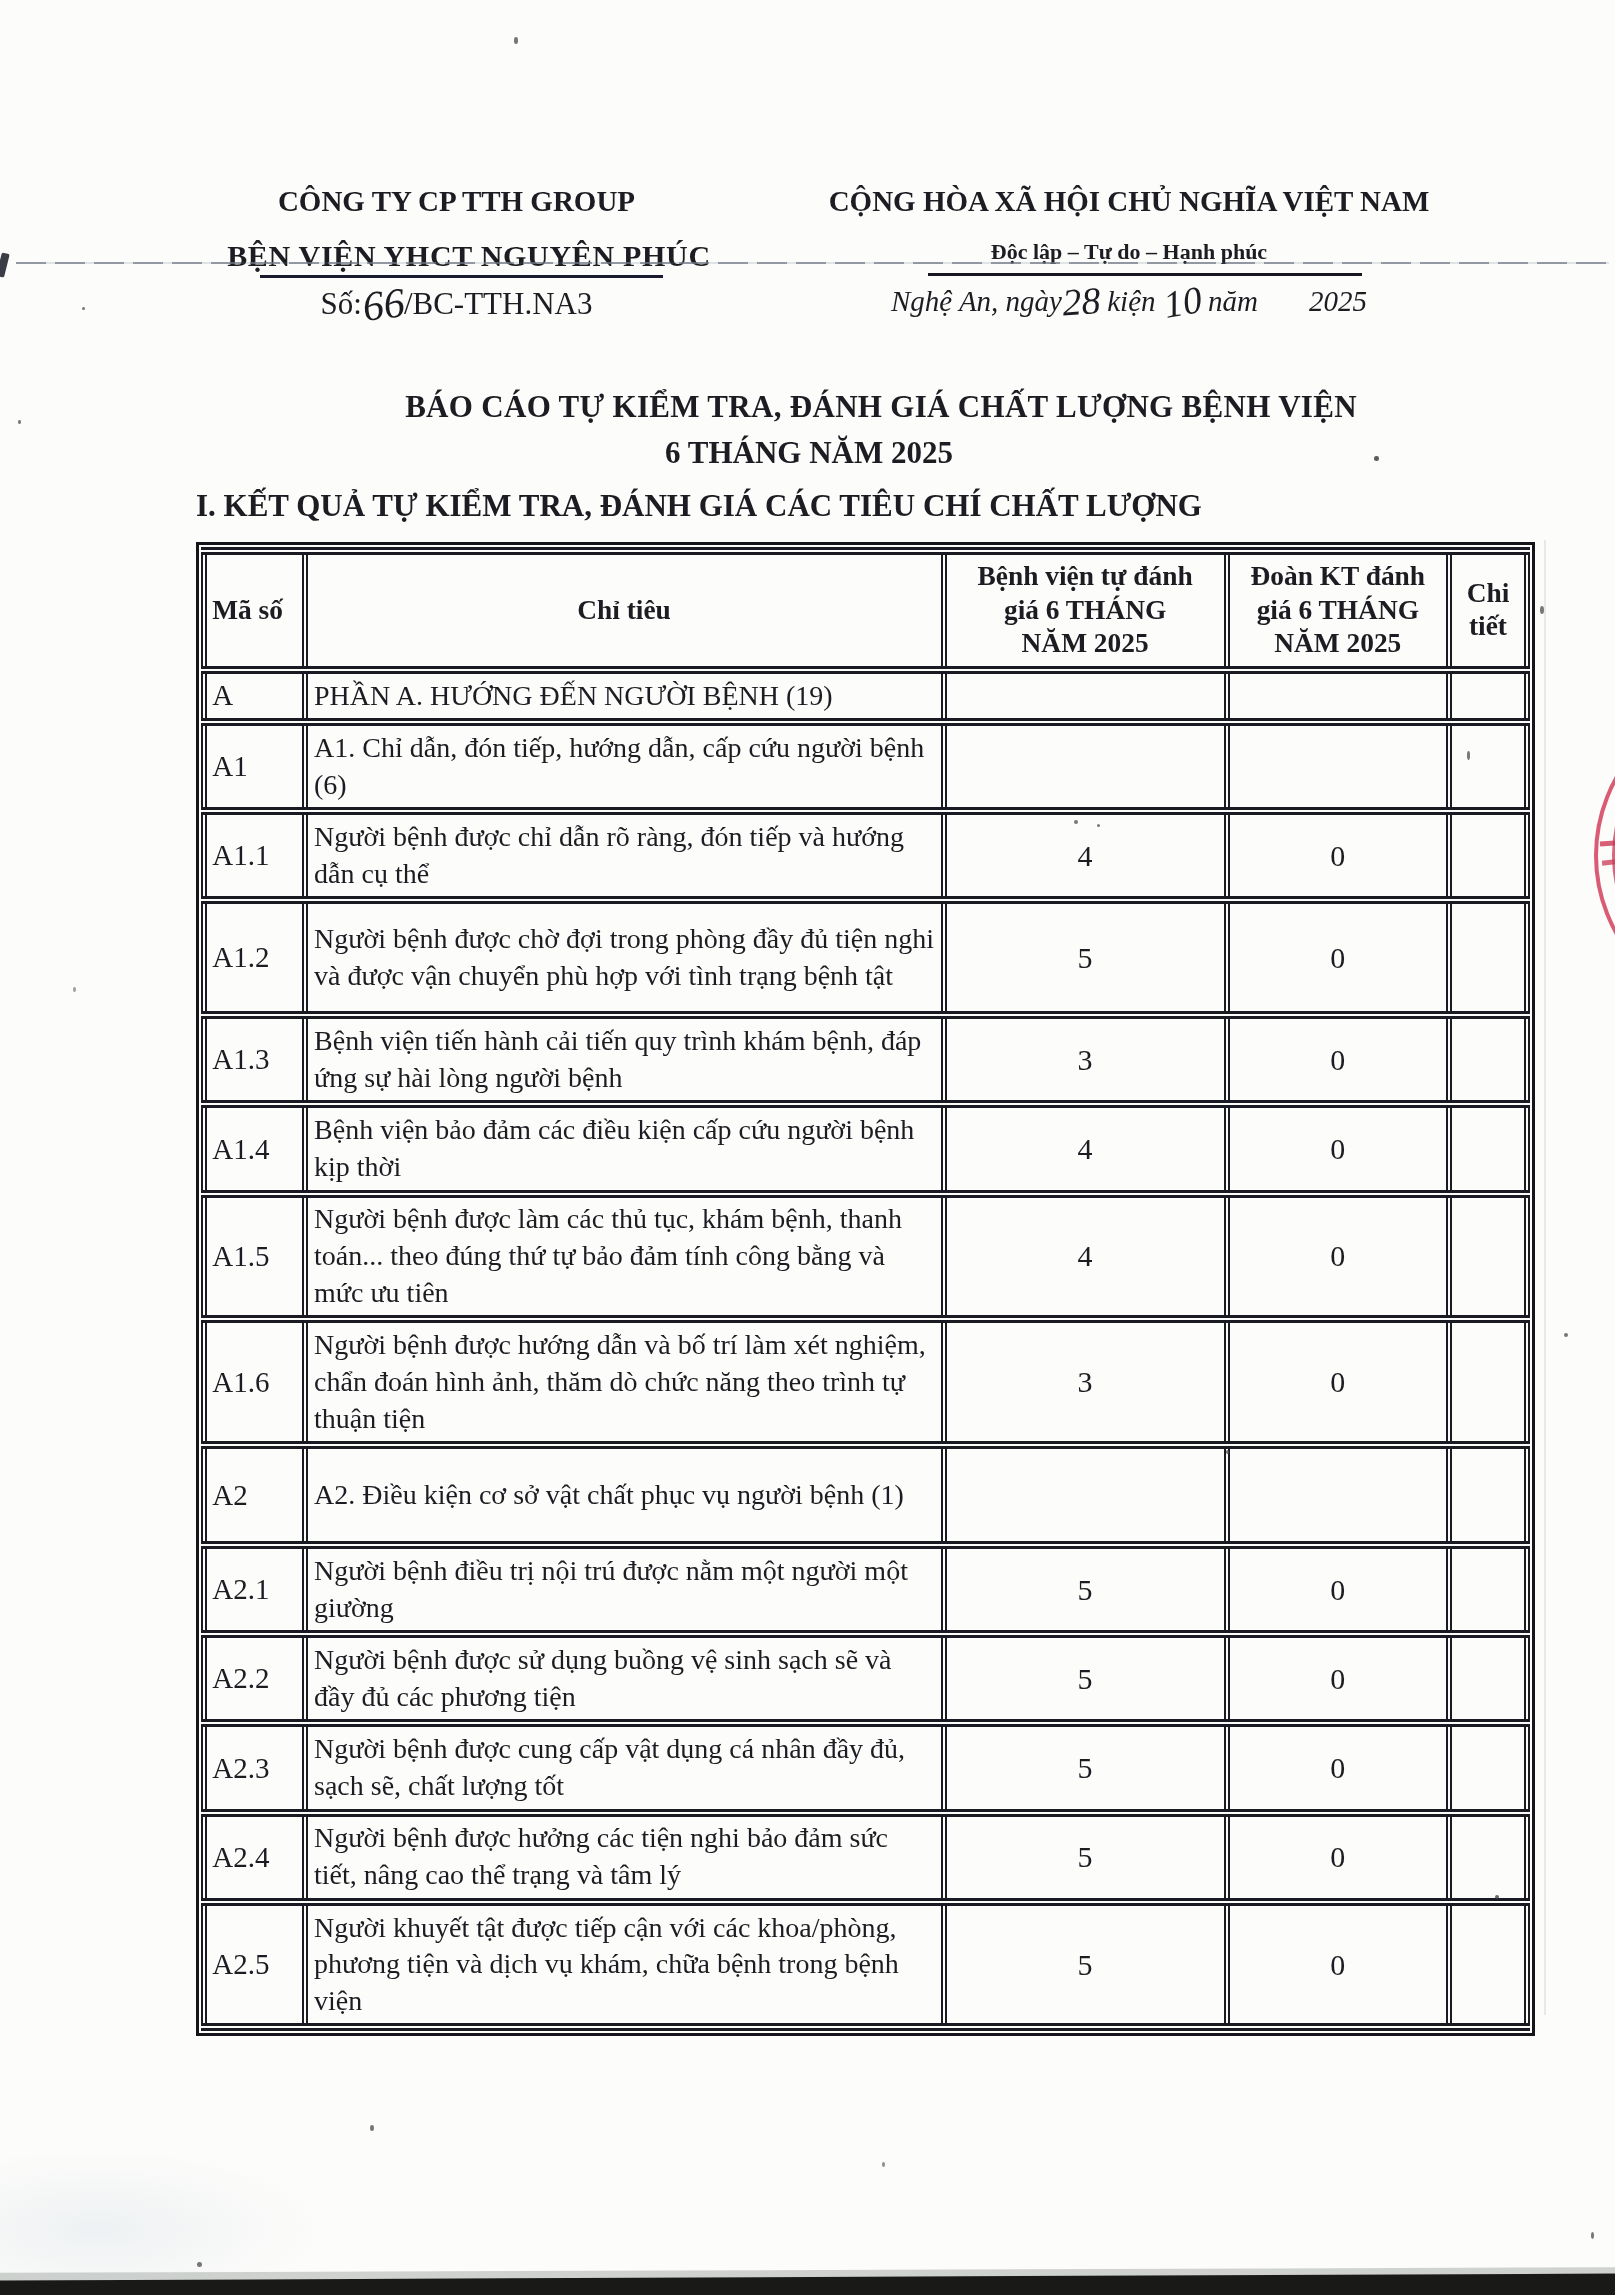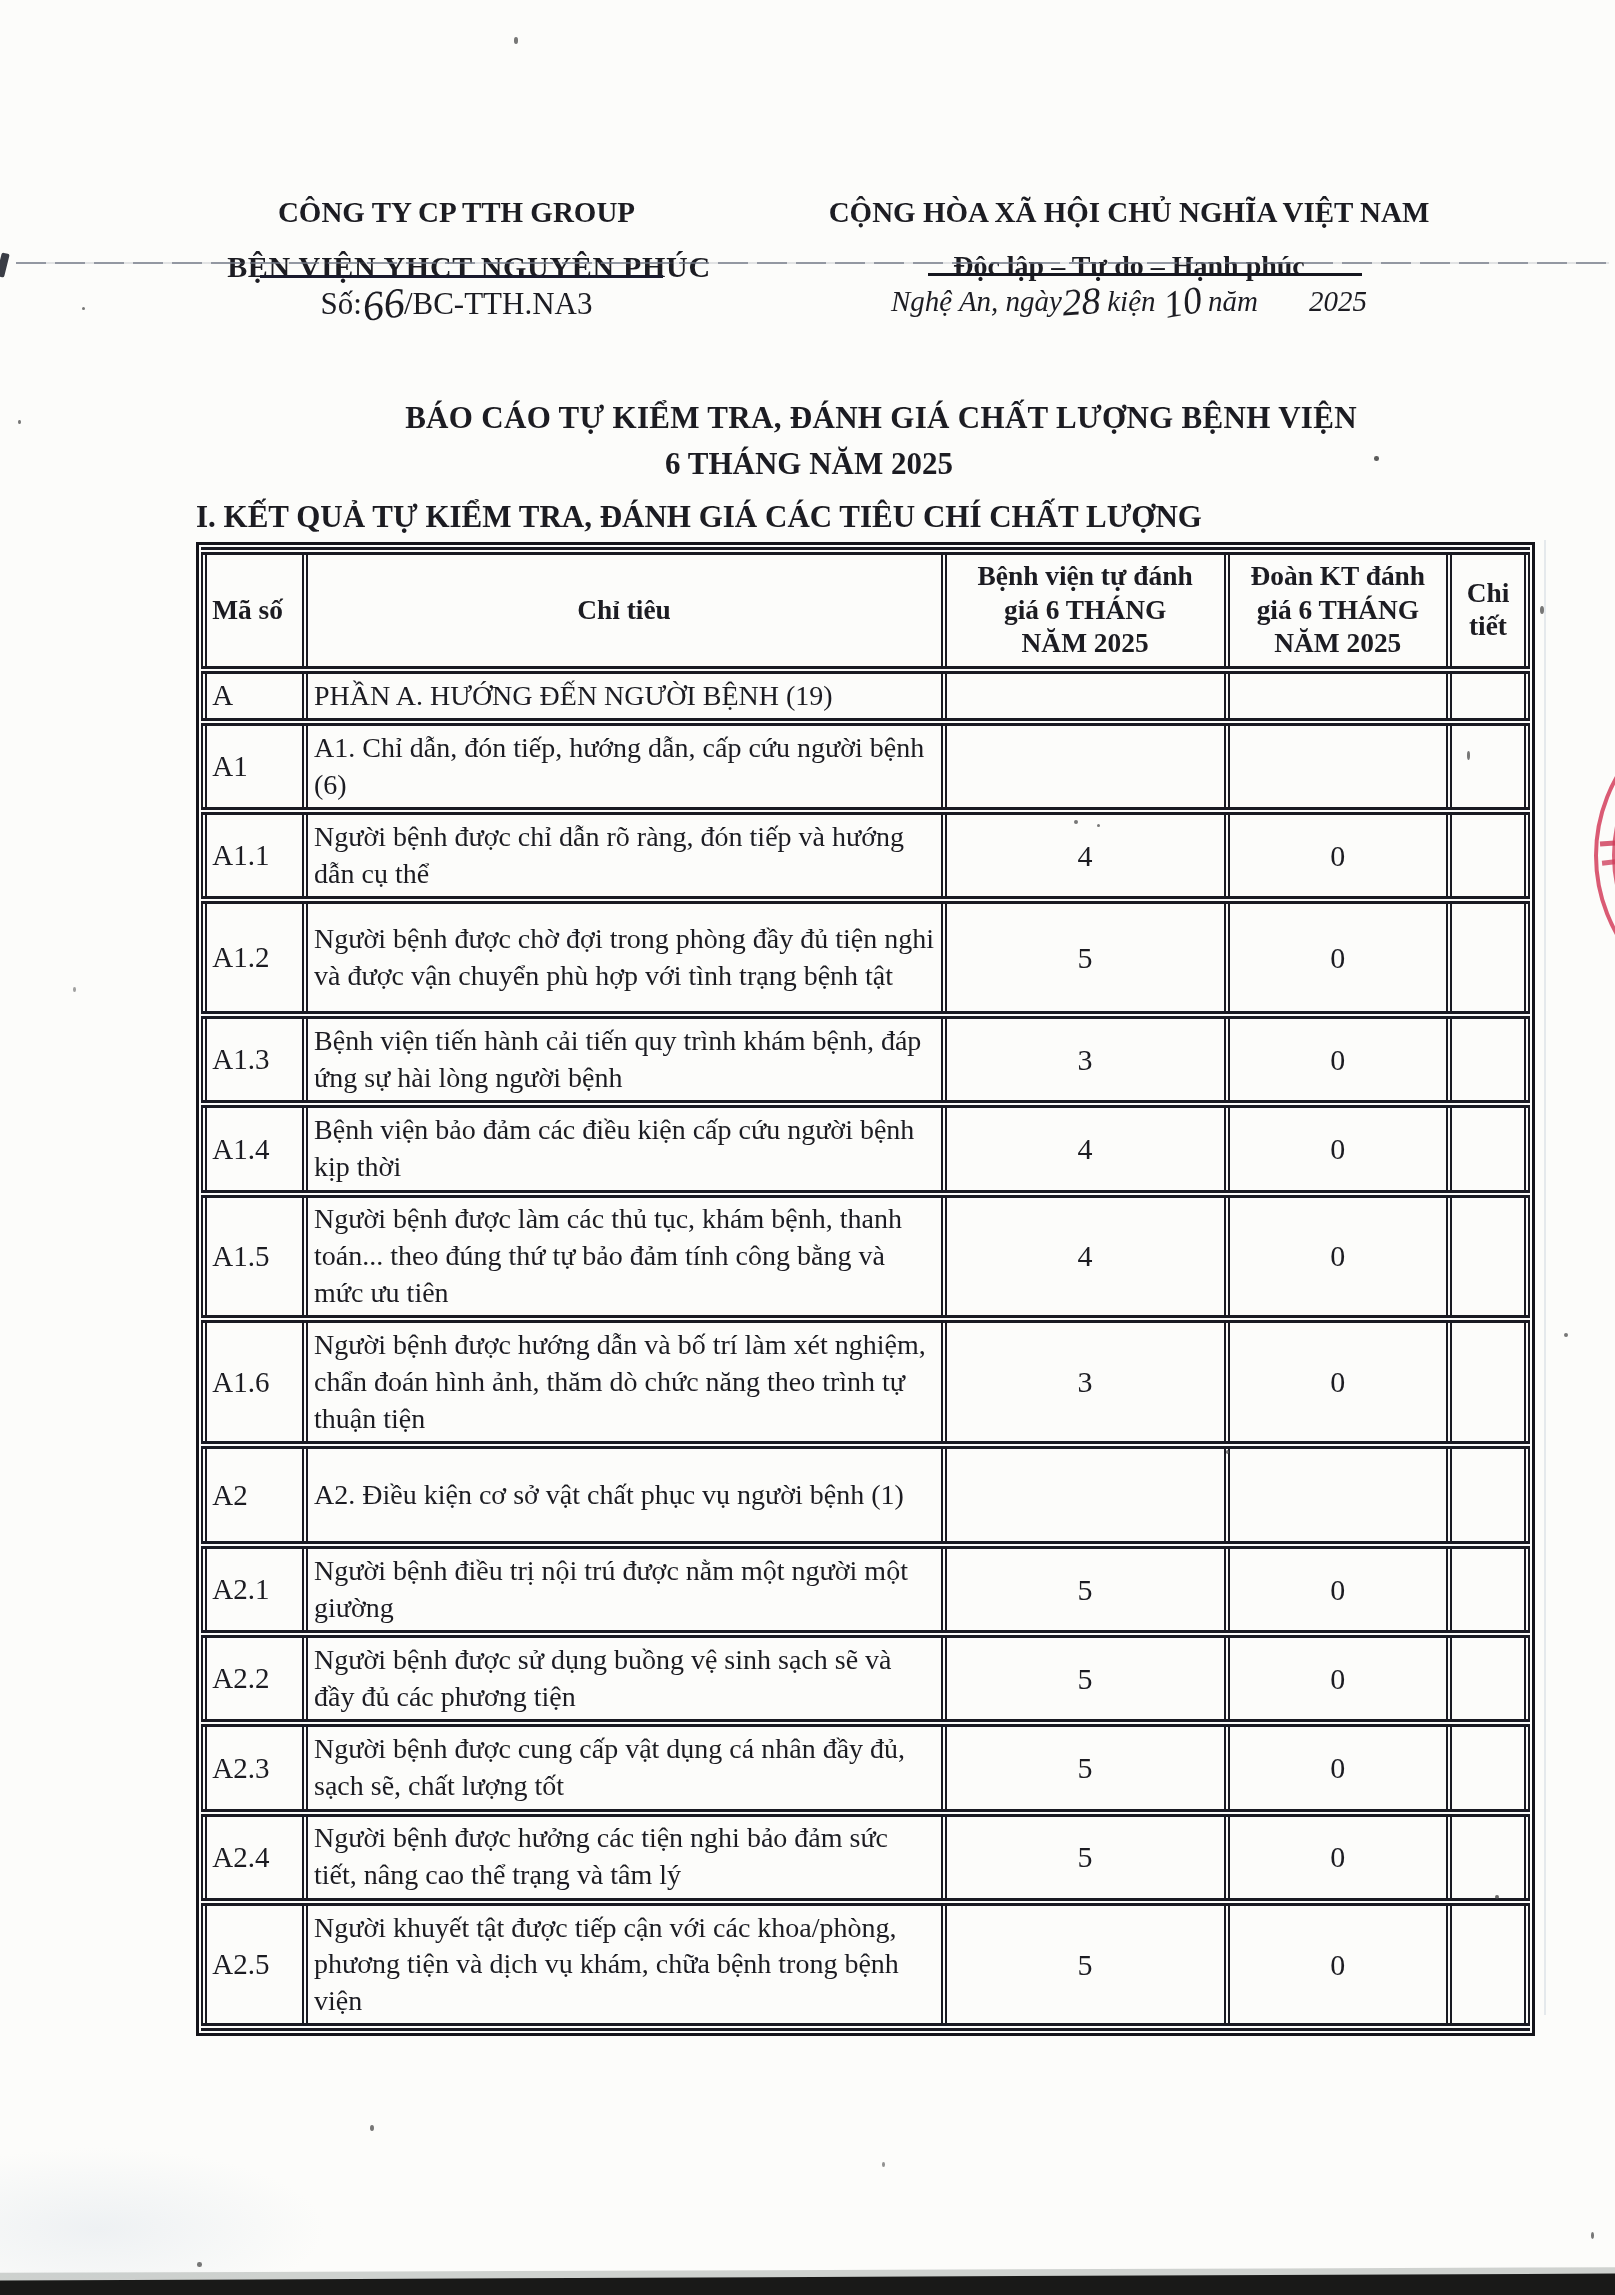--- a/index.html
+++ b/index.html
@@ -6,30 +6,30 @@
   .page{
     position:relative;
     width:1615px;height:2295px;
     background:#fcfcfa;
     overflow:hidden;
     font-family:"Liberation Serif","DejaVu Serif",serif;
     color:#1c1c22;
   }
   .abs{position:absolute;}
   .ctr{text-align:center;}
-  .b{font-weight:bold;margin-top:11px;}
+  .b{font-weight:bold;}
   .i{font-style:italic;}
 
   .org-line1{left:189px;width:535px;top:185px;font-size:29px;}
   .org-line2{left:162px;width:614px;top:239px;font-size:30px;letter-spacing:0.7px;}
   .org-underline{left:260px;top:275px;width:403px;height:3.3px;background:#1a1b2e;}
   .so-line{left:189px;width:535px;top:286px;font-size:31px;}
 
   .nat-line1{left:783px;width:692px;top:185px;font-size:29px;}
-  .nat-line2{left:783px;width:692px;top:239px;font-size:28px;}
+  .nat-line2{left:783px;width:692px;top:239px;font-size:22px;}
   .nat-underline{left:928px;top:273px;width:434px;height:3.3px;background:#16171f;}
   .date-line{left:783px;width:692px;top:285px;font-size:29px;}
 
   .hand{display:inline-block;font-style:italic;font-size:42px;line-height:0;transform:rotate(-7deg) translateY(4.6px);}
   .hand2{display:inline-block;font-style:italic;font-size:38px;line-height:0;transform:rotate(-4deg) translateY(3.3px);}
   .hand3{display:inline-block;font-style:italic;font-size:38px;line-height:0;transform:rotate(-10deg) translateY(3.9px);}
   .yeargap{display:inline-block;width:51px;}
 
   .scan-line{left:16.3px;top:262px;width:1593px;height:2px;
     background:repeating-linear-gradient(90deg,#707684 0 30px,rgba(112,118,132,.25) 30px 39px);

